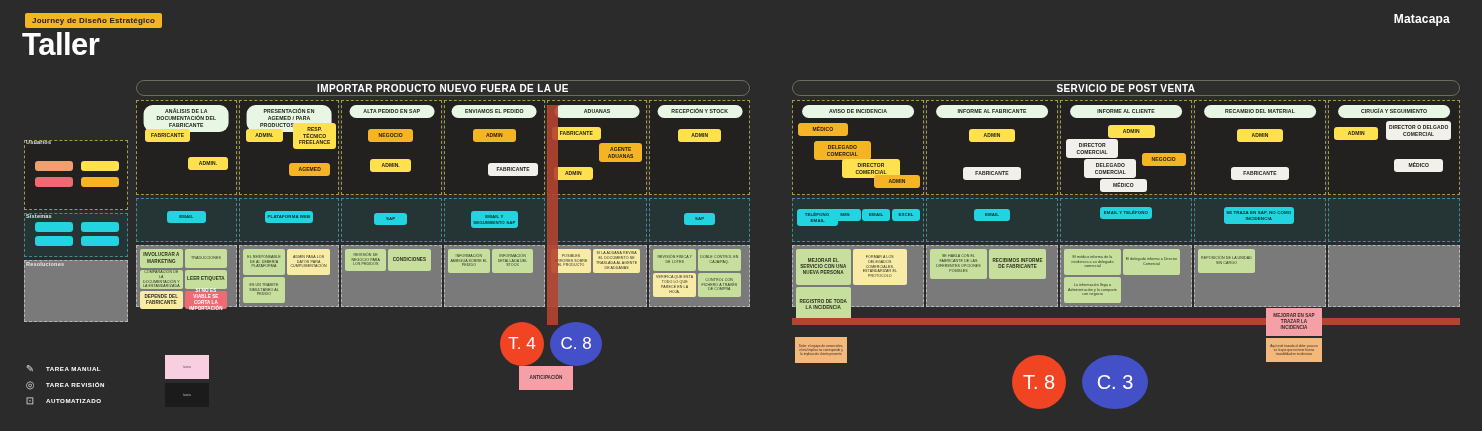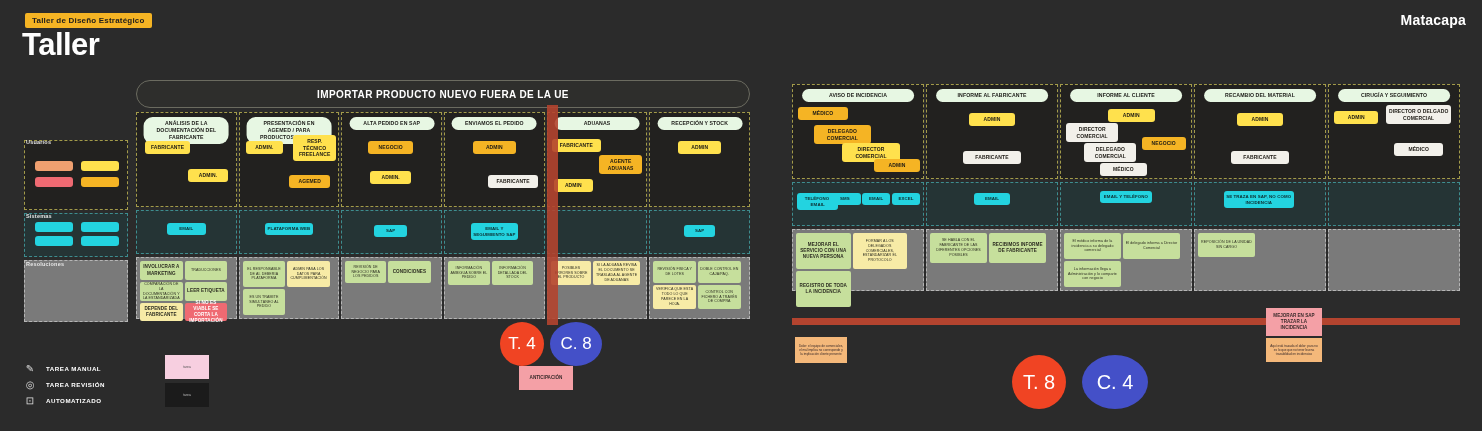--- a/index.html
+++ b/index.html
@@ -15,30 +15,30 @@
     position:absolute; left:25px; top:13px;
     background:#f5b424; color:#23201c;
     font-size:8px; font-weight:bold; letter-spacing:.2px;
     padding:3px 7px 3px 7px; border-radius:2px;
   }
   .title {
     position:absolute; left:22px; top:27px;
     font-size:31px; font-weight:bold; letter-spacing:-.5px;
   }
   .brand {
-    position:absolute; right:16px; top:12px;
-    font-size:14px; font-weight:bold; letter-spacing:.2px;
+    position:absolute; right:32px; top:12px;
+    font-size:12px; font-weight:bold; letter-spacing:.2px;
   }
 
   .panel { position:absolute; top:80px; }
   #panel-import { left:136px; width:614px; }
   #panel-post   { left:792px; width:668px; }
 
   .panel-header {
-    height:28px; border:1px solid #6b6b60; border-radius:14px;
+    height:16px; border:1px solid #6b6b60; border-radius:14px;
     display:flex; align-items:center; justify-content:center;
     font-size:10px; font-weight:bold; letter-spacing:.4px;
     background:#2e2e2c;
   }
 
   .grid { display:flex; margin-top:4px; }
   .col { flex:1; display:flex; flex-direction:column; }
   .col + .col { margin-left:2px; }
 
   
@@ -147,21 +147,21 @@
   .sample-dark  { top:383px; background:#1b1b1b; color:#bbb; }
 
   svg.conn { position:absolute; left:0; top:0; width:100%; height:100%;
              pointer-events:none; }
   .cline { stroke:#cfcfcf; stroke-width:.8; fill:none; }
   .cdash { stroke:#cfcfcf; stroke-width:.8; fill:none; stroke-dasharray:2 2; }
 </style>
 </head>
 <body>
 
-<div class="badge">Taller de Diseño Estratégico</div>
+<div class="badge">Journey de Diseño Estratégico</div>
 <div class="title">Taller</div>
 <div class="brand">Matacapa</div>
 
 <div class="row-label" style="left:26px;top:139px">Usuarios</div>
 <div class="row-label" style="left:26px;top:213px">Sistemas</div>
 <div class="row-label" style="left:26px;top:261px">Resoluciones</div>
 
 <div class="legend-col">
   <div class="swatch" style="left:10px;top:20px;width:38px;height:10px;background:#f0a070"></div>
   <div class="swatch" style="left:56px;top:20px;width:38px;height:10px;background:#ffe14d"></div>
@@ -284,20 +284,21 @@
           <div class="note nt-green nt-small" style="width: 46%; height: 22px;">REVISIÓN FÍSICA Y DE LOTES</div>
           <div class="note nt-green nt-small" style="width: 46%; height: 22px;">DOBLE CONTROL EN CAJA/PAQ.</div>
           <div class="note nt-yellow nt-small" style="width: 46%; height: 24px;">VERIFICA QUE ESTÁ TODO LO QUE PARECE EN LA HOJA.</div>
           <div class="note nt-green nt-small" style="width: 46%; height: 24px;">CONTROL CON FICHERO A TRAVÉS DE COMPRA</div>
         </div>
       </div>
     </div>
 </div>
 
 <div class="panel" id="panel-post">
+  <div class="panel-header">SERVICIO DE POST VENTA</div>
   <div class="grid">
       <div class="col">
         <div class="band-users">
           <div class="col-title">AVISO DE INCIDENCIA</div>
           <svg class="conn">
             <path class="cline" d="M 23% 30 C 23% 37, 38% 37, 38% 44"></path>
             <path class="cdash" d="M 38% 48 C 38% 55, 60% 55, 60% 62"></path>
             <path class="cline" d="M 60% 66 C 60% 72, 80% 72, 80% 78"></path>
           </svg>
           <div class="node n-amber" style="left: 4%; top: 22px; width: 38%;">MÉDICO</div>
@@ -407,17 +408,17 @@
     <span class="blegend-ico">⊡</span>
     <span class="blegend-txt">AUTOMATIZADO</span>
   </div>
 </div>
 <div class="sample sample-pink">tarea</div>
 <div class="sample sample-dark">tarea</div>
 
 <div class="circle" style="left: 500px; top: 322px; width: 44px; height: 44px; background: rgb(240, 68, 35); font-size: 17px;">T. 4</div>
 <div class="circle" style="left: 550px; top: 322px; width: 52px; height: 44px; background: rgb(68, 80, 200); font-size: 17px;">C. 8</div>
 <div class="circle" style="left: 1012px; top: 355px; width: 54px; height: 54px; background: rgb(240, 68, 35); font-size: 20px;">T. 8</div>
-<div class="circle" style="left: 1082px; top: 355px; width: 66px; height: 54px; background: rgb(68, 80, 200); font-size: 20px;">C. 4</div>
+<div class="circle" style="left: 1082px; top: 355px; width: 66px; height: 54px; background: rgb(68, 80, 200); font-size: 20px;">C. 3</div>
 <div class="sticky sk-pink" style="left: 519px; top: 366px; width: 54px; height: 24px;">ANTICIPACIÓN</div>
 <div class="sticky sk-orange" style="left: 795px; top: 337px; width: 52px; height: 26px; font-size: 3.1px; font-weight: normal;">Dolor: el equipo de comerciales, el mal implica no corresponde y la implicación cliente presente</div>
 <div class="sticky sk-pink" style="left: 1266px; top: 308px; width: 56px; height: 28px;">MEJORAR EN SAP TRAZAR LA INCIDENCIA</div>
 <div class="sticky sk-orange" style="left: 1266px; top: 338px; width: 56px; height: 24px; font-size: 3.1px; font-weight: normal;">Aquí está trazada el dolor: para no es lo que que no tener buena trazabilidad en incidencias</div>
 
 </body></html>

